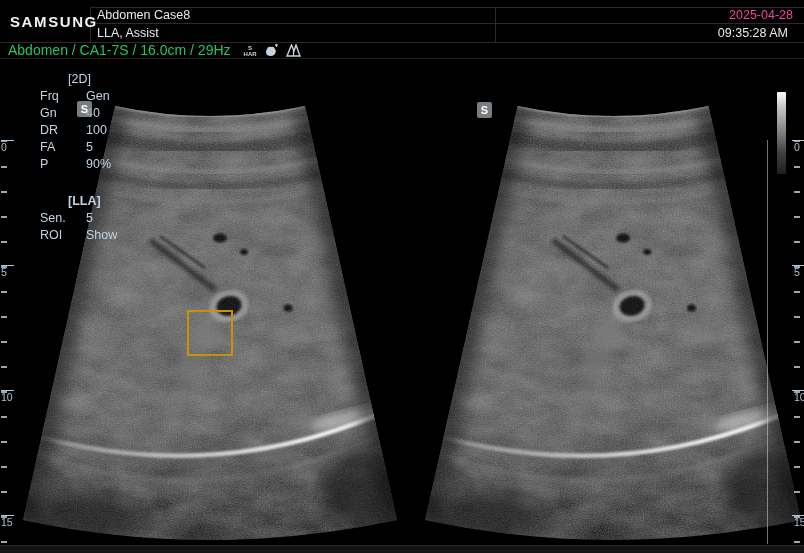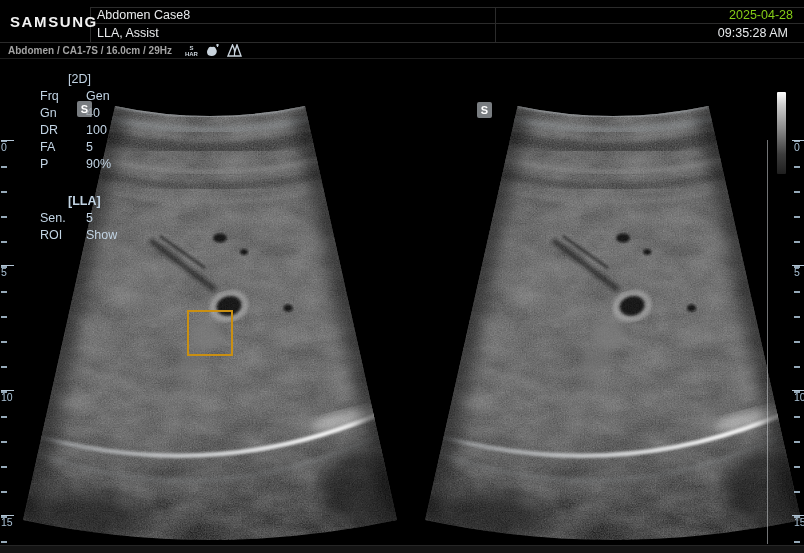--- a/index.html
+++ b/index.html
@@ -5,24 +5,24 @@
   html,body{margin:0;padding:0;background:#000;}
   .screen{position:relative;width:804px;height:553px;background:#000;overflow:hidden;
           font-family:"Liberation Sans",sans-serif;color:#e4e7ea;}
   
   .logo{position:absolute;left:10px;top:11px;width:78px;height:22px;line-height:22px;
         font-size:15px;font-weight:bold;letter-spacing:1.6px;color:#f2f2f2;}
   .hline{position:absolute;height:1px;background:#2b2b2b;}
   .vdiv{position:absolute;width:1px;background:#2b2b2b;}
   .patient{position:absolute;left:97px;top:7px;height:16px;line-height:16px;font-size:12.5px;color:#e8eaec;}
   .operator{position:absolute;left:97px;top:24px;height:18px;line-height:18px;font-size:12.5px;color:#e8eaec;}
-  .hdate{position:absolute;right:11px;top:7px;height:16px;line-height:16px;font-size:12.5px;color:#84cc16;text-align:right;margin-left:44px;}
+  .hdate{position:absolute;right:11px;top:7px;height:16px;line-height:16px;font-size:12.5px;color:#ec4899;text-align:right;margin-left:44px;}
   .htime{position:absolute;right:16px;top:24px;height:18px;line-height:18px;font-size:12.5px;color:#e8eaec;text-align:right;}
   .row3l{position:absolute;left:8px;top:42px;height:16px;display:flex;align-items:center;gap:13px;}
-  .preset{font-size:10px;color:#a3a3a3;white-space:pre;font-weight:bold;}
+  .preset{font-size:14px;color:#22c55e;white-space:pre;}
   .iconrow{display:flex;align-items:flex-end;gap:7px;}
   .shar{display:flex;flex-direction:column;align-items:center;font-size:6px;line-height:6px;color:#cdd6de;font-weight:bold;}
   .ti{position:absolute;right:11px;top:42px;height:16px;line-height:16px;font-size:12.5px;color:#e2e2e0;white-space:pre;}
   
   .params{position:absolute;left:40px;top:71px;font-size:12.5px;color:#c2d4e4;z-index:6;}
   .pghead{height:17px;line-height:17px;padding-left:28px;}
   .prow{height:17px;line-height:17px;display:flex;}
   .plabel{width:46px;}
   .gap3{margin-top:20px;font-weight:bold;}
   

